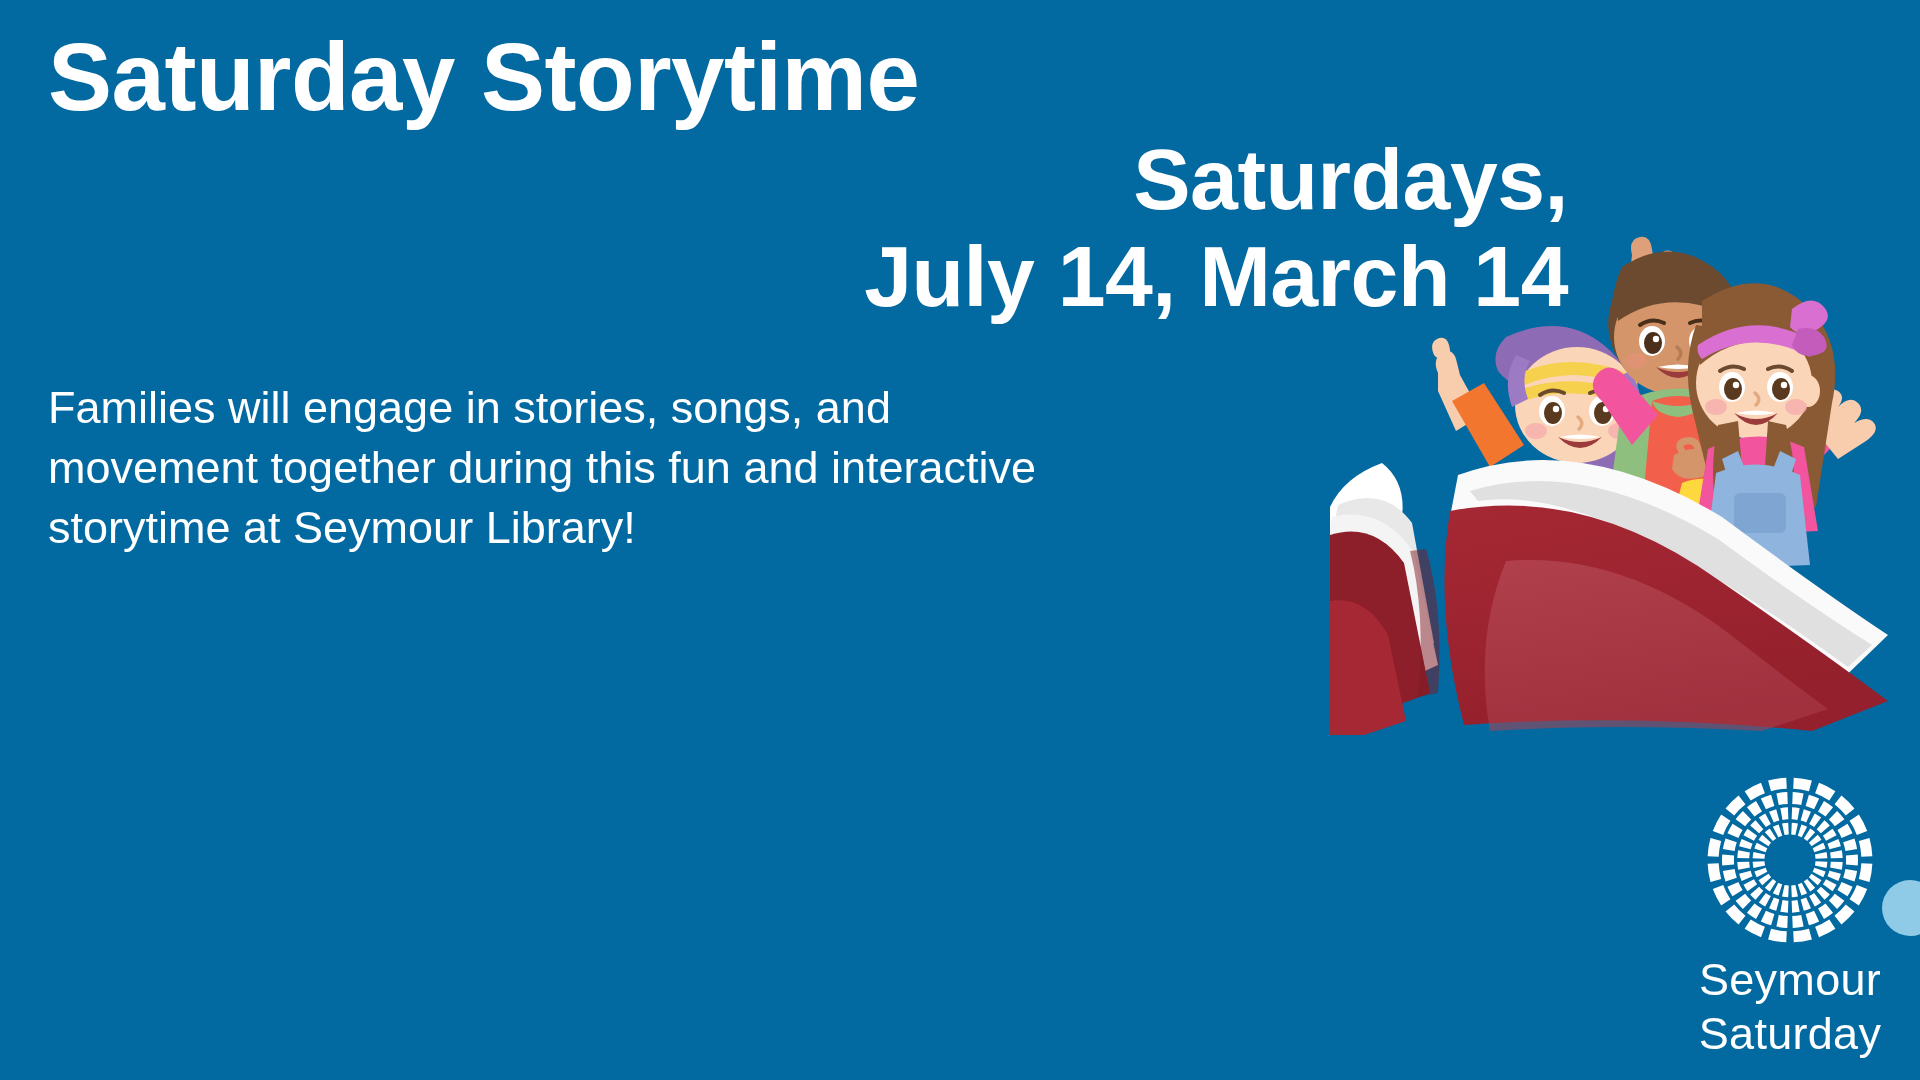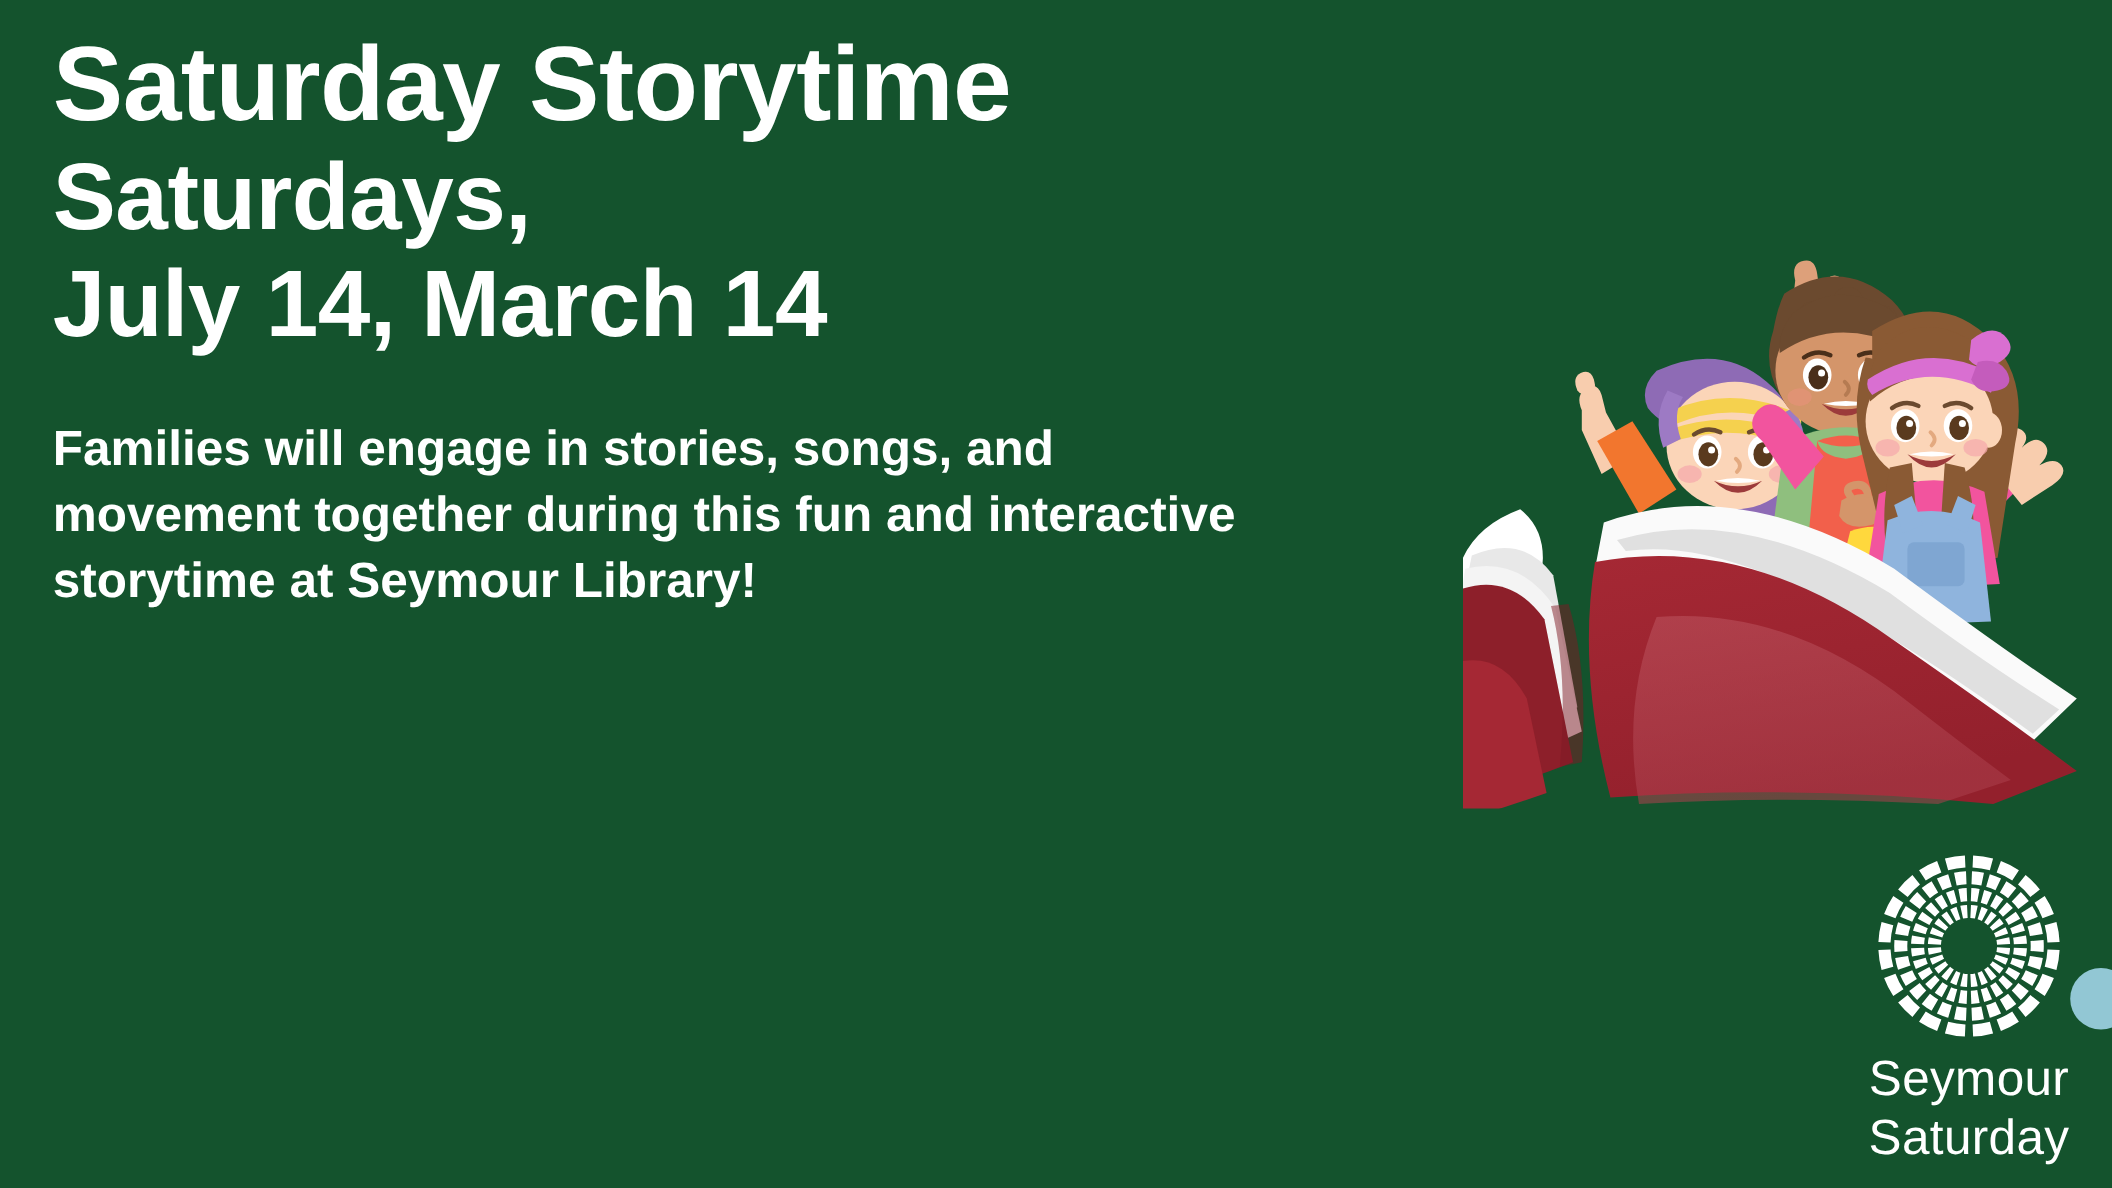--- a/index.html
+++ b/index.html
@@ -6,21 +6,21 @@
   html, body {
     margin: 0;
     padding: 0;
     background: #ffffff;
   }
   #poster {
     position: relative;
     width: 1920px;
     height: 1080px;
     overflow: hidden;
-    background: #14532d;
+    background: #0369a1;
     font-family: "Liberation Sans", "DejaVu Sans", sans-serif;
   }
 
   
   .edge-circle {
     position: absolute;
     right: -18px;
     top: 880px;
     width: 56px;
     height: 56px;
@@ -48,28 +48,29 @@
     display: block;
     font-size: 96px;
     line-height: 1.14;
   }
   .headline .l2,
   .headline .l3,
   .headline .l4 {
     display: block;
     font-size: 86px;
     line-height: 1.12;
+    text-align: right;
   }
 
   .body-block {
     margin-top: 54px;
   }
   .para {
     color: #ffffff;
-    font-weight: 700;
+    font-weight: 400;
     font-size: 45px;
     line-height: 1.33;
     margin: 0;
     max-width: 1180px;
   }
   .para + .para {
     margin-top: 40px;
   }
   .para .ln { display: block; }
 

